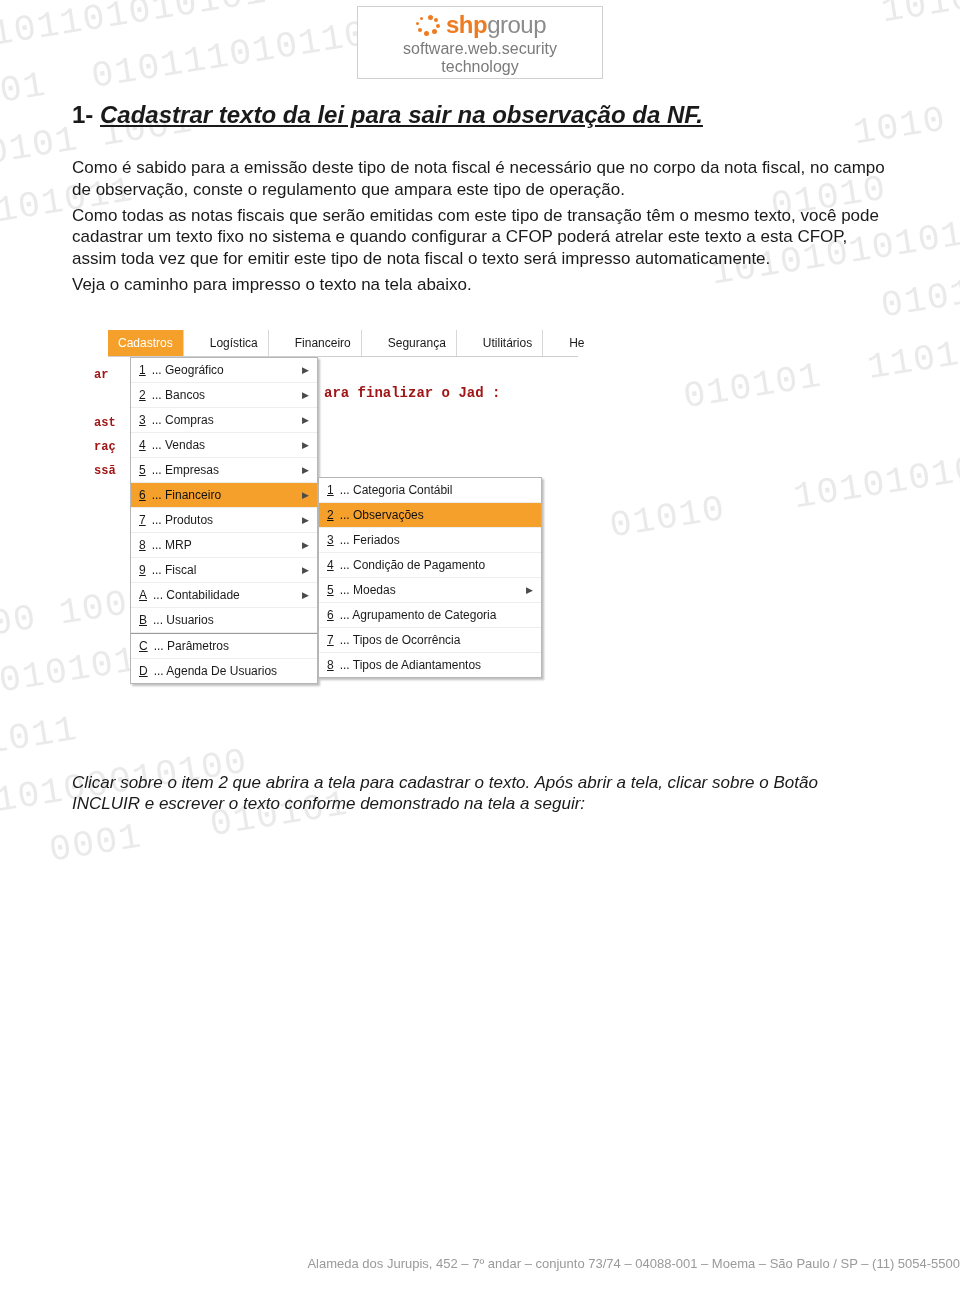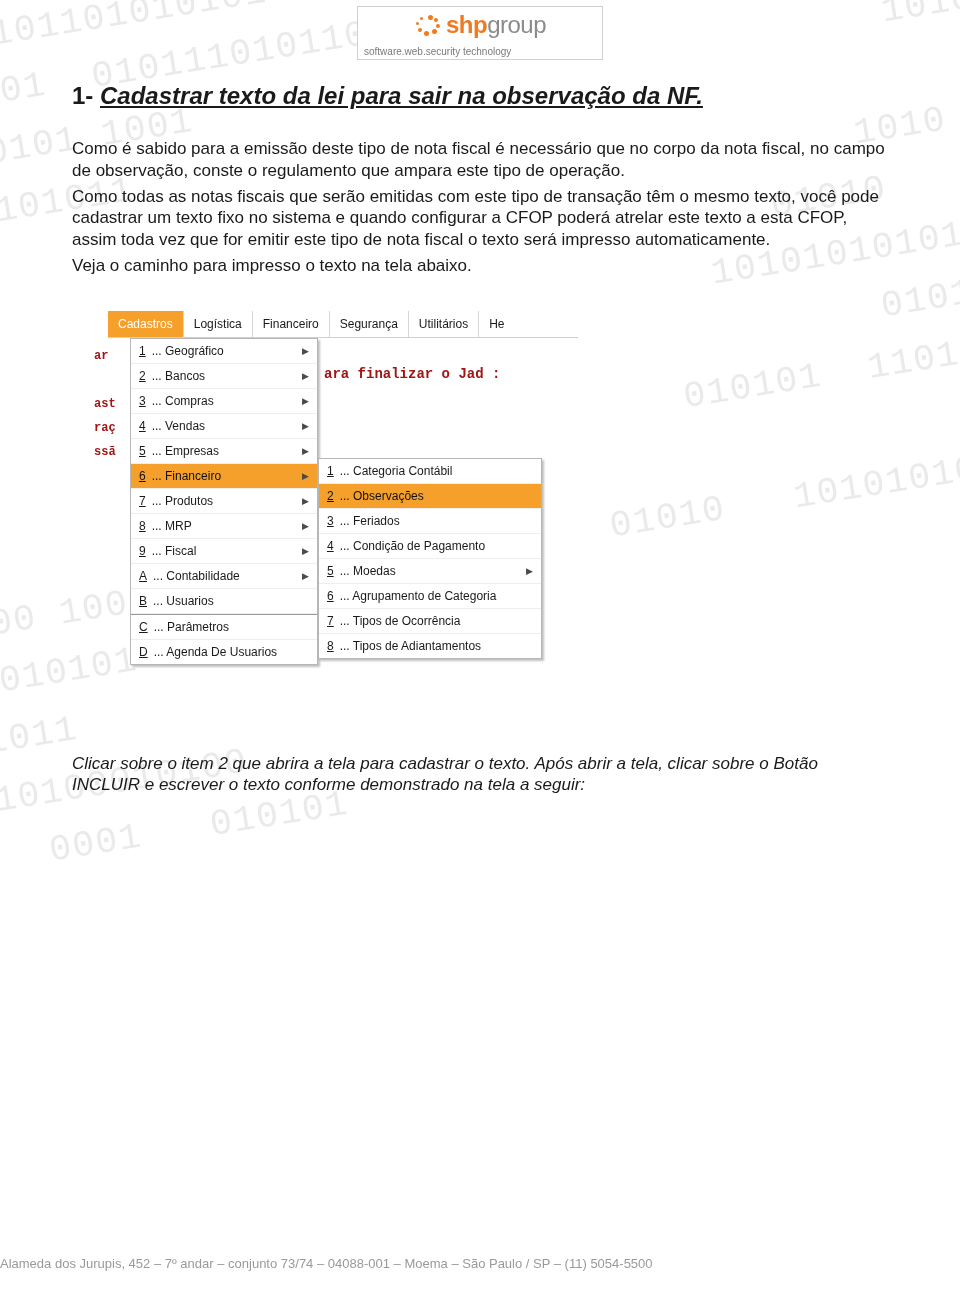--- a/index.html
+++ b/index.html
@@ -1,51 +1,51 @@
 <!DOCTYPE html>
 <html><head>
 <meta charset="utf-8">
 <style>
 html,body{margin:0;padding:0;font-family:Arial,Helvetica,sans-serif;color:#1a1a1a;background:#fff;width:960px;}
 body{position:relative;min-height:1301px;overflow:hidden;}
 .bg-binary{position:absolute;inset:0;z-index:0;pointer-events:none;color:#d9d9d9;font-family:'Courier New',monospace;font-size:26px;line-height:1.6;letter-spacing:1px;white-space:pre;transform:rotate(-9deg) scale(1.4);transform-origin:30% 40%;opacity:0.55;}
 .page{position:relative;z-index:1;padding:0 72px;}
 .logo-wrap{display:flex;justify-content:center;padding:6px 0 18px;}
-.logo{border:1px solid #d0d0d0;background:#fff;width:232px;padding:4px 6px 2px;}
+.logo{border:1px solid #d0d0d0;background:#fff;width:232px;text-align:center;padding:4px 6px 2px;}
 .logo-row{display:flex;align-items:center;justify-content:center;gap:4px;}
 .logo-dots{width:28px;height:24px;position:relative;}
 .logo-dots span{position:absolute;border-radius:50%;background:#ef7b21;}
 .logo-brand{font-size:24px;font-weight:400;letter-spacing:-.5px;}
 .brand-orange{color:#ef7b21;font-weight:700;}
 .brand-grey{color:#8b8b8b;}
-.logo-sub{font-size:10px;color:#7a7a7a;margin-top:7px;}
+.logo-sub{font-size:16px;color:#7a7a7a;margin-top:1px;}
 .h1{font-size:24px;margin:4px 0 28px;}
 .h1-prefix{font-weight:700;}
 .h1-title{font-weight:700;text-decoration:underline;font-style:italic;}
 .para{font-size:17px;line-height:1.28;margin:0 0 4px;}
 .para-gap{}
-.menubar{display:flex;align-items:center;gap:0;background:#fff;border-bottom:1px solid #cfcfcf;height:26px;font-size:12px;color:#1a1a1a;margin-left:36px;margin-top:34px;width:470px;}
+.menubar{display:flex;align-items:center;gap:16px;background:#fff;border-bottom:1px solid #cfcfcf;height:26px;font-size:12px;color:#1a1a1a;margin-left:36px;margin-top:34px;width:470px;}
 .menubar .mi{padding:0 10px;height:100%;display:flex;align-items:center;border-right:1px solid #d7d7d7;}
 .menubar .mi.active{background:#f6a02c;color:#fff;}
 .menubar .mi:last-child{border-right:none;}
 .dropdowns{display:flex;align-items:flex-start;margin-left:28px;position:relative;}
 .sidelabels{font-family:'Courier New',monospace;font-size:12px;font-weight:700;color:#a01515;padding-top:6px;width:30px;line-height:24px;position:relative;left:-6px;}
 .sidelabels div{height:24px;}
 .dd{background:#fff;border:1px solid #b6b6b6;box-shadow:2px 2px 2px rgba(0,0,0,.25);font-size:12px;}
 .dd-row{display:flex;align-items:center;height:24px;padding:0 8px;gap:6px;border-bottom:1px solid #eee;white-space:nowrap;}
 .dd-row:last-child{border-bottom:none;}
 .dd1{width:186px;}
 .dd-row .key{text-decoration:underline;}
 .dd-row.sep{border-top:1px solid #9a9a9a;}
 .dd-row.hi{background:#f6a02c;color:#111;}
 .chev{margin-left:auto;font-size:9px;color:#4a4a4a;}
 .dd2{width:222px;margin-top:120px;}
 .hint-text{font-family:'Courier New',monospace;font-size:14px;font-weight:700;color:#a01515;position:absolute;left:224px;top:28px;}
 .below-menu-text{margin-top:88px;font-style:italic;}
-.footer{position:absolute;bottom:30px;left:0;right:0;text-align:left;font-size:13px;color:#9a9a9a;z-index:1;}
+.footer{position:absolute;bottom:30px;left:0;right:0;text-align:right;font-size:13px;color:#9a9a9a;z-index:1;}
 </style>
 </head>
 <body>
 
 <div class="bg-binary">
 0101   1010101 0100 1101010100       1010101010101
  010101010100  00100010101101          01010101010101010
 101  01010110101010100111101001010100     0101010101010
    0100101  0101110101100101               10101010101  01
 010 1010101 1001                              10101

